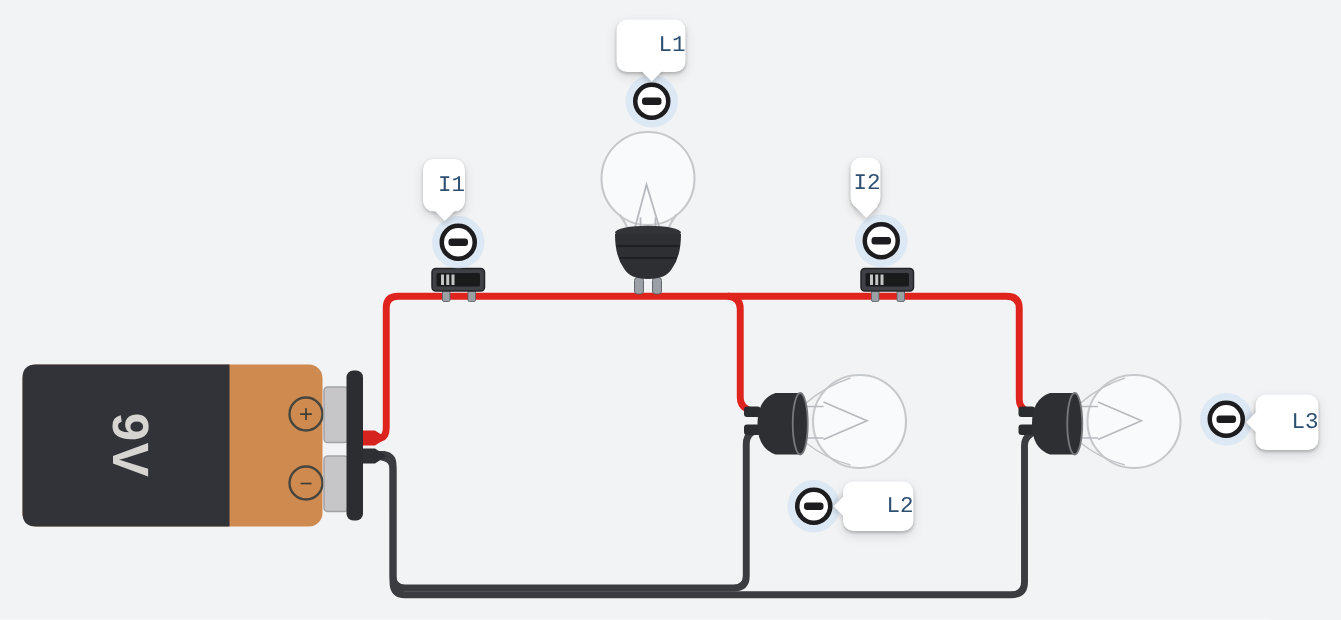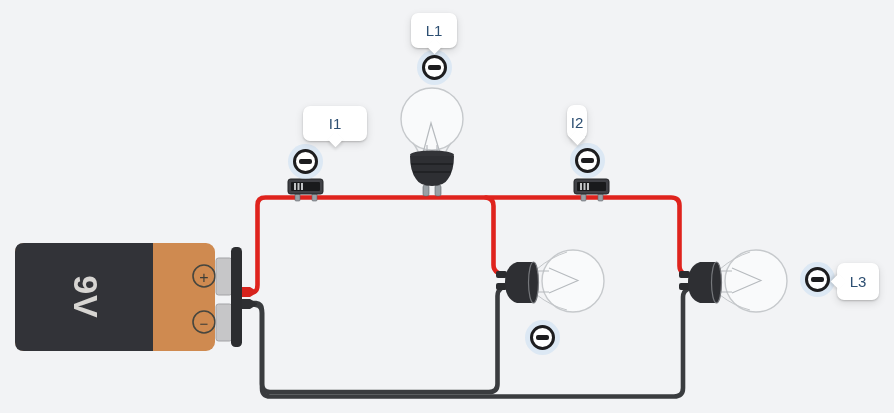--- a/index.html
+++ b/index.html
@@ -18,22 +18,23 @@
   .wire.black { stroke:#3a3c3f; stroke-width:4.6; }
 
   
   .badge {
     position:absolute;
     background:#ffffff;
     border-radius:7px;
     box-shadow:0 1px 2px rgba(0,0,0,.2), 0 3px 8px rgba(0,0,0,.12);
     color:#2d4f72;
     font-size:15px;
-    display:flex; align-items:center; justify-content:center;
+    display:flex; align-items:center; justify-content:flex-end;
     z-index:3;
+    font-family:Liberation Mono, monospace;
   }
   .badge .badge-text { position:relative; z-index:2; }
   .badge .pointer {
     position:absolute;
     width:11px; height:11px;
     background:#ffffff;
     transform:rotate(45deg);
     z-index:1;
   }
   .badge.point-down .pointer { bottom:-4px; left:50%; margin-left:-5.5px; box-shadow:2px 2px 3px rgba(0,0,0,.12); }
@@ -148,21 +149,21 @@
   <div class="badge point-down" style="left:411px; top:13px; width:46px; height:35px;">
     <span class="pointer"></span>
     <span class="badge-text">L1</span>
   </div>
   <div class="probe-btn" style="left:417px; top:50px;">
     <span class="ring">
         <span class="bar"></span>
       </span>
   </div>
 
-  <div class="badge point-down" style="left:303px; top:106px; width:64px; height:35px;">
+  <div class="badge point-down" style="left:282px; top:106px; width:28px; height:35px;">
     <span class="pointer"></span>
     <span class="badge-text">I1</span>
   </div>
   <div class="probe-btn" style="left:288px; top:144px;">
     <span class="ring">
         <span class="bar"></span>
       </span>
   </div>
 
   <div class="badge point-down" style="left:567px; top:105px; width:20px; height:34px;">
@@ -173,20 +174,24 @@
     <span class="ring">
         <span class="bar"></span>
       </span>
   </div>
 
   <div class="probe-btn" style="left:525px; top:320px;">
     <span class="ring">
         <span class="bar"></span>
       </span>
   </div>
+  <div class="badge point-left" style="left:562px; top:321px; width:47px; height:33px;">
+    <span class="pointer"></span>
+    <span class="badge-text">L2</span>
+  </div>
 
   <div class="probe-btn" style="left:800px; top:262px;">
     <span class="ring">
         <span class="bar"></span>
       </span>
   </div>
   <div class="badge point-left" style="left:837px; top:263px; width:42px; height:37px;">
     <span class="pointer"></span>
     <span class="badge-text">L3</span>
   </div>

